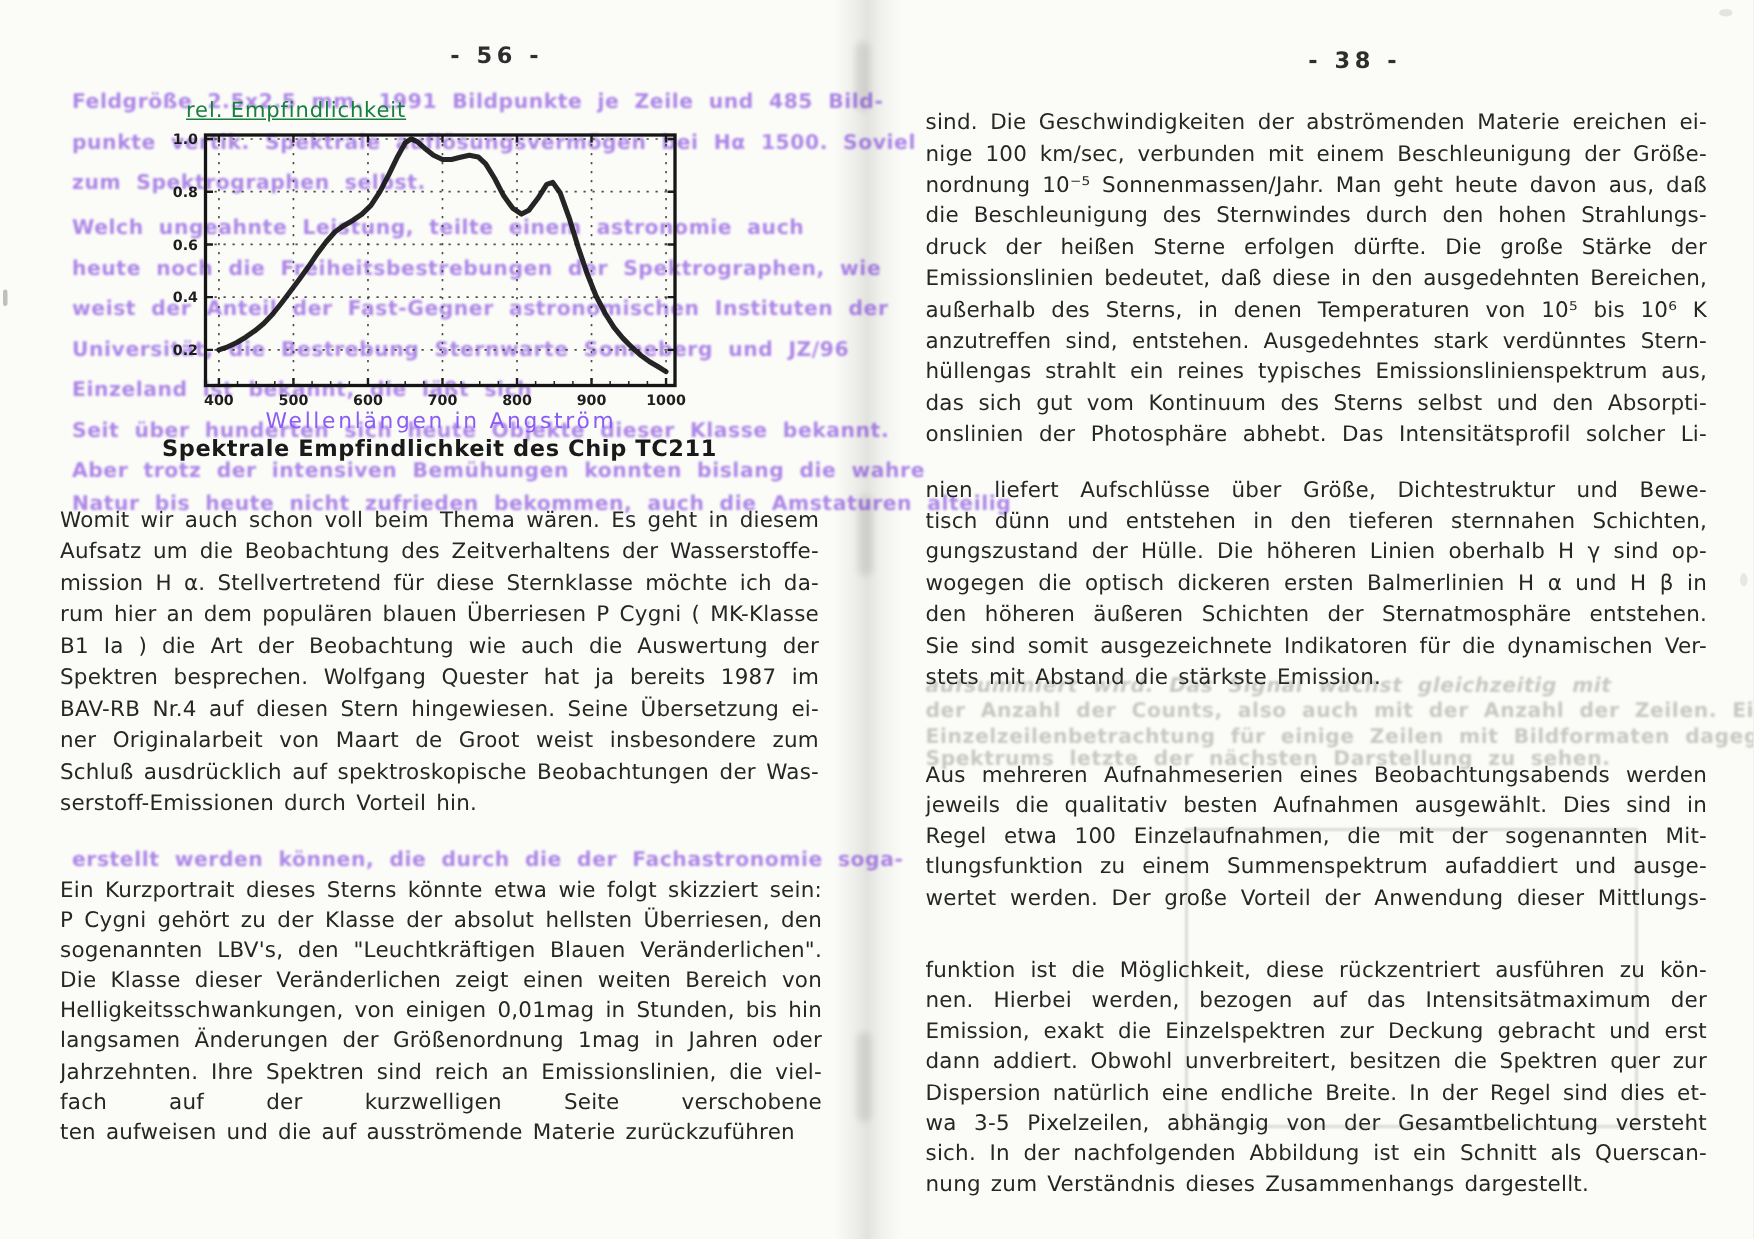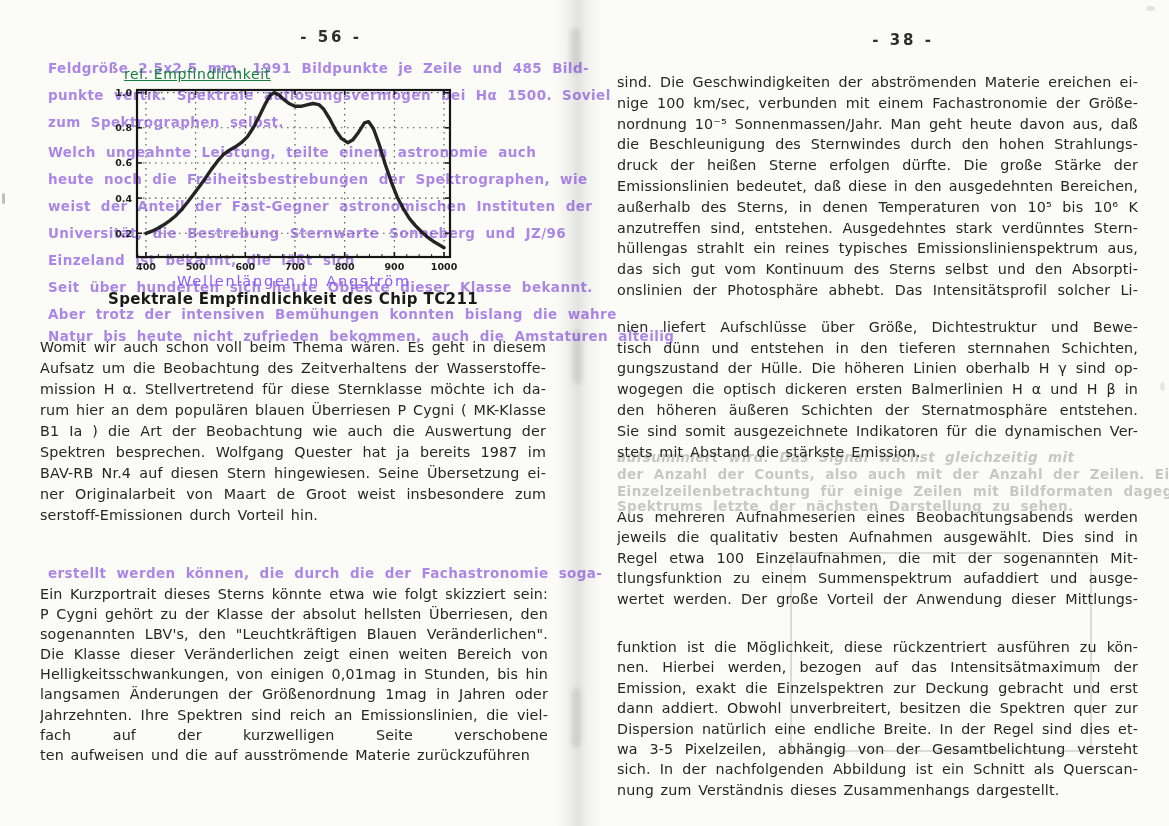--- a/index.html
+++ b/index.html
@@ -164,37 +164,38 @@
 
   <div class="para" style="left:40px;top:337px;width:506px;">
       <div class="tline" style="line-height: 21px; height: 21px;">Womit wir auch schon voll beim Thema wären. Es geht in diesem</div>
       <div class="tline" style="line-height: 21px; height: 21px;">Aufsatz um die Beobachtung des Zeitverhaltens der Wasserstoffe-</div>
       <div class="tline" style="line-height: 21px; height: 21px;">mission H α. Stellvertretend für diese Sternklasse möchte ich da-</div>
       <div class="tline" style="line-height: 21px; height: 21px;">rum hier an dem populären blauen Überriesen P Cygni ( MK-Klasse</div>
       <div class="tline" style="line-height: 21px; height: 21px;">B1 Ia ) die Art der Beobachtung wie auch die Auswertung der</div>
       <div class="tline" style="line-height: 21px; height: 21px;">Spektren besprechen. Wolfgang Quester hat ja bereits 1987 im</div>
       <div class="tline" style="line-height: 21px; height: 21px;">BAV-RB Nr.4 auf diesen Stern hingewiesen. Seine Übersetzung ei-</div>
       <div class="tline" style="line-height: 21px; height: 21px;">ner Originalarbeit von Maart de Groot weist insbesondere zum</div>
+      <div class="tline" style="line-height: 21px; height: 21px;">Schluß ausdrücklich auf spektroskopische Beobachtungen der Was-</div>
       <div class="tline tline-last" style="line-height: 21px; height: 21px;">serstoff-Emissionen durch Vorteil hin.</div>
     </div>
   <div class="para" style="left:40px;top:584px;width:508px;">
       <div class="tline" style="line-height: 20.1px; height: 20.1px;">Ein Kurzportrait dieses Sterns könnte etwa wie folgt skizziert sein:</div>
       <div class="tline" style="line-height: 20.1px; height: 20.1px;">P Cygni gehört zu der Klasse der absolut hellsten Überriesen, den</div>
       <div class="tline" style="line-height: 20.1px; height: 20.1px;">sogenannten LBV's, den "Leuchtkräftigen Blauen Veränderlichen".</div>
       <div class="tline" style="line-height: 20.1px; height: 20.1px;">Die Klasse dieser Veränderlichen zeigt einen weiten Bereich von</div>
       <div class="tline" style="line-height: 20.1px; height: 20.1px;">Helligkeitsschwankungen, von einigen 0,01mag in Stunden, bis hin zu</div>
       <div class="tline" style="line-height: 20.1px; height: 20.1px;">langsamen Änderungen der Größenordnung 1mag in Jahren oder</div>
       <div class="tline" style="line-height: 20.1px; height: 20.1px;">Jahrzehnten. Ihre Spektren sind reich an Emissionslinien, die viel-</div>
       <div class="tline" style="line-height: 20.1px; height: 20.1px;">fach auf der kurzwelligen Seite verschobene Absorptionskomponen-</div>
       <div class="tline tline-last" style="line-height: 20.1px; height: 20.1px;">ten aufweisen und die auf ausströmende Materie zurückzuführen</div>
     </div>
 
   <div class="para" style="left:617px;top:72px;width:521px;">
       <div class="tline" style="line-height: 20.8px; height: 20.8px;">sind. Die Geschwindigkeiten der abströmenden Materie ereichen ei-</div>
-      <div class="tline" style="line-height: 20.8px; height: 20.8px;">nige 100 km/sec, verbunden mit einem Fachastronomie der Größe-</div>
+      <div class="tline" style="line-height: 20.8px; height: 20.8px;">nige 100 km/sec, verbunden mit einem Beschleunigung der Größe-</div>
       <div class="tline" style="line-height: 20.8px; height: 20.8px;">nordnung 10⁻⁵ Sonnenmassen/Jahr. Man geht heute davon aus, daß</div>
       <div class="tline" style="line-height: 20.8px; height: 20.8px;">die Beschleunigung des Sternwindes durch den hohen Strahlungs-</div>
       <div class="tline" style="line-height: 20.8px; height: 20.8px;">druck der heißen Sterne erfolgen dürfte. Die große Stärke der</div>
       <div class="tline" style="line-height: 20.8px; height: 20.8px;">Emissionslinien bedeutet, daß diese in den ausgedehnten Bereichen,</div>
       <div class="tline" style="line-height: 20.8px; height: 20.8px;">außerhalb des Sterns, in denen Temperaturen von 10⁵ bis 10⁶ K</div>
       <div class="tline" style="line-height: 20.8px; height: 20.8px;">anzutreffen sind, entstehen. Ausgedehntes stark verdünntes Stern-</div>
       <div class="tline" style="line-height: 20.8px; height: 20.8px;">hüllengas strahlt ein reines typisches Emissionslinienspektrum aus,</div>
       <div class="tline" style="line-height: 20.8px; height: 20.8px;">das sich gut vom Kontinuum des Sterns selbst und den Absorpti-</div>
       <div class="tline" style="line-height: 20.8px; height: 20.8px;">onslinien der Photosphäre abhebt. Das Intensitätsprofil solcher Li-</div>
       <div class="tline" style="line-height: 20.8px; height: 20.8px; margin-top: 16px;">nien liefert Aufschlüsse über Größe, Dichtestruktur und Bewe-</div>

